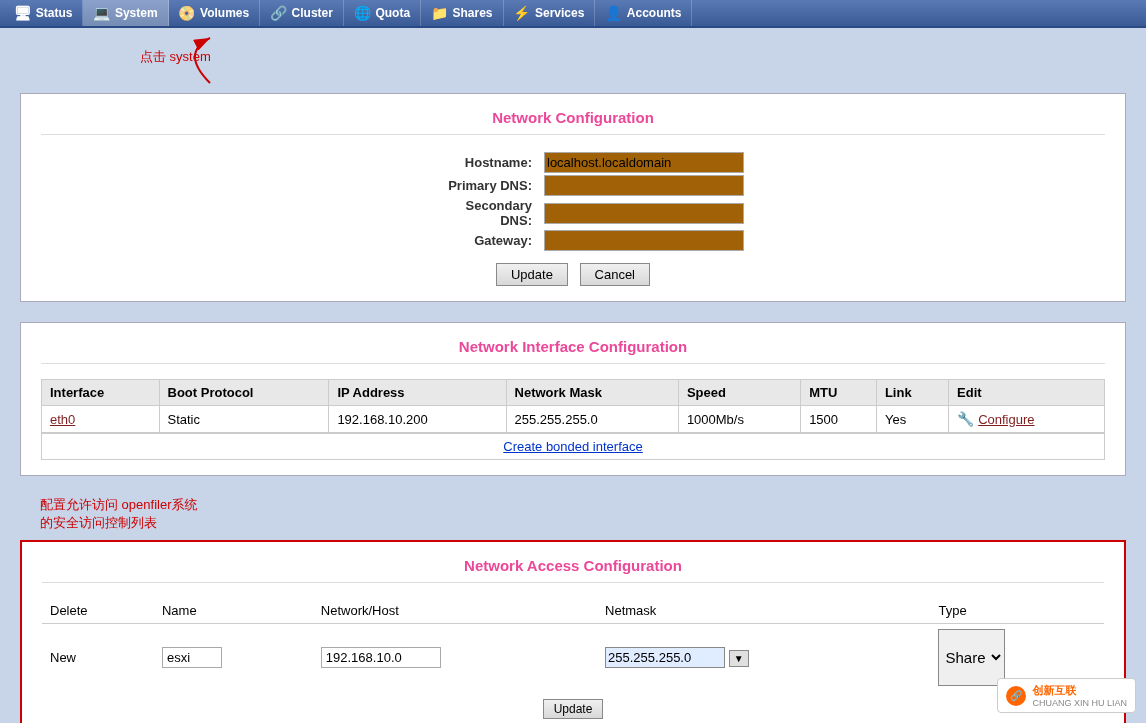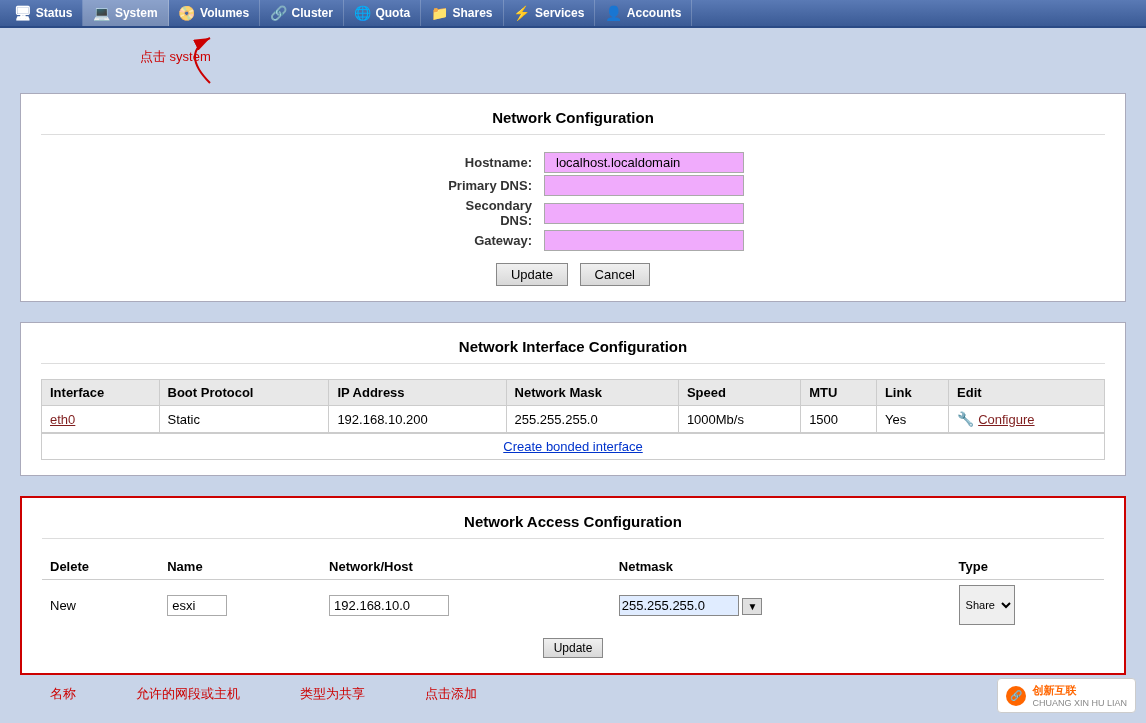--- a/index.html
+++ b/index.html
@@ -34,42 +34,42 @@
     .panel {
       background: white;
       border: 1px solid #aab;
       margin-bottom: 20px;
       padding: 15px 20px;
     }
     .panel-title {
       text-align: center;
       font-size: 15px;
       font-weight: bold;
-      color: #000000;
+      color: #ec4899;
       margin-bottom: 15px;
       padding-bottom: 8px;
       border-bottom: 1px solid #ddd;
     }
 
     
     .form-table { margin: 4px auto; }
     .form-label {
       text-align: right;
       width: 140px;
       padding-right: 10px;
       font-weight: bold;
       color: #333;
       font-size: 13px;
     }
     .form-input {
       border: 1px solid #aaa;
-      padding: 2px 11px;
+      padding: 2px 2px;
       width: 200px;
       font-size: 13px;
-      background: #f0abfc;
+      background: #a16207;
     }
     .form-buttons { text-align: center; margin-top: 10px; }
     .btn {
       padding: 3px 14px;
       margin: 0 4px;
       font-size: 13px;
       cursor: pointer;
       border: 1px solid #888;
       background: linear-gradient(to bottom, #f0f0f0, #d8d8d8);
     }
@@ -102,21 +102,21 @@
       border: 2px solid #cc0000;
       margin-bottom: 20px;
       padding: 15px 20px;
     }
     .access-table {
       width: 100%;
       border-collapse: collapse;
       font-size: 13px;
     }
     .access-table th {
-      font-weight: bold;
+      font-weight: normal;
       padding: 5px 8px;
       text-align: left;
       border-bottom: 1px solid #ccc;
     }
     .access-table td {
       padding: 5px 8px;
       vertical-align: middle;
     }
     .access-input {
       border: 1px solid #aaa;
@@ -124,22 +124,22 @@
       font-size: 13px;
     }
     .netmask-select {
       border: 1px solid #888;
       padding: 2px 2px;
       font-size: 13px;
       background: #e8f0ff;
     }
     .type-select {
       border: 1px solid #888;
-      padding: 12px 2px;
-      font-size: 11px;
+      padding: 18px 2px;
+      font-size: 15px;
     }
     .update-btn {
       padding: 2px 10px;
       font-size: 12px;
       cursor: pointer;
       border: 1px solid #888;
       background: linear-gradient(to bottom, #f0f0f0, #d8d8d8);
     }
     .annotation-text {
       color: #cc0000;
@@ -302,20 +302,23 @@
               <a class="link-blue">Configure</a>
             </td>
           </tr>
         </tbody>
       </table>
       <div class="create-link-row">
         <a class="create-link">Create bonded interface</a>
       </div>
     </div>
 
+    <div style="margin-bottom:8px; margin-left: 20px;">
+      <span class="annotation-text">配置允许访问 openfiler系统<br>的安全访问控制列表</span>
+    </div>
 
     <div class="access-panel">
       <div class="panel-title">Network Access Configuration</div>
 
       <table class="access-table">
         <thead>
           <tr>
             <th>Delete</th>
             <th>Name</th>
             <th>Network/Host</th>

